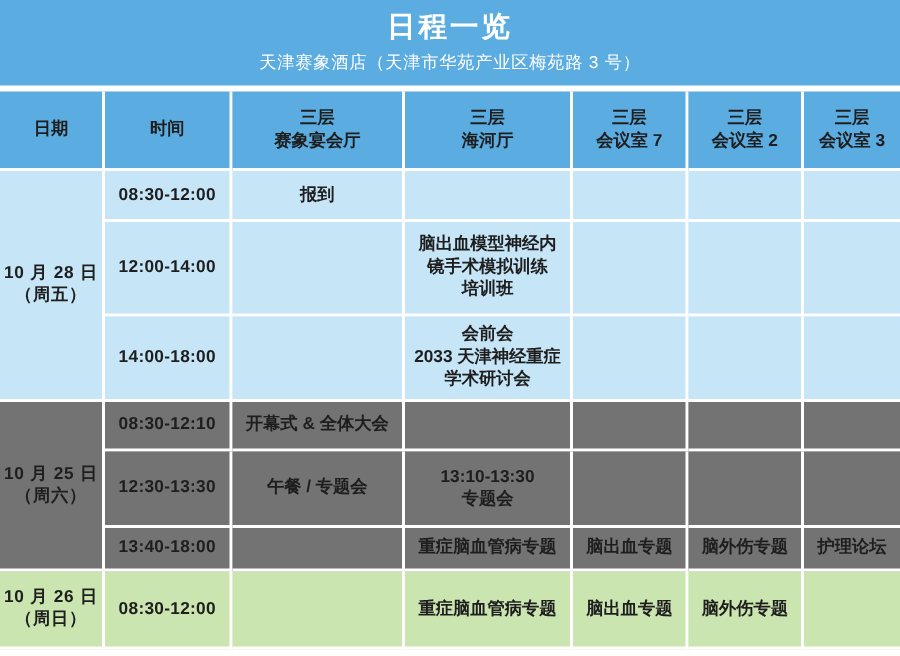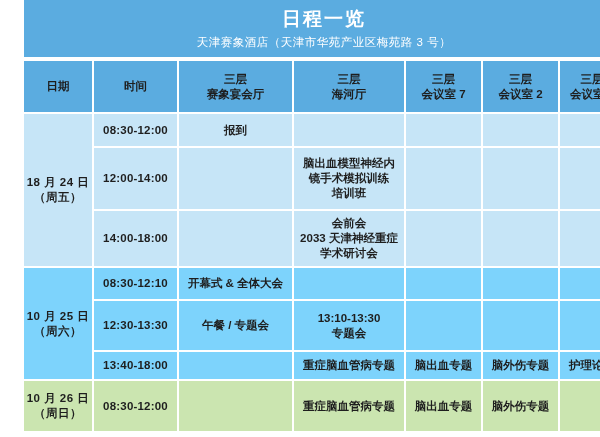--- a/index.html
+++ b/index.html
@@ -10,21 +10,20 @@
     overflow: hidden;
     background: #ffffff;
     font-family: "Liberation Sans", "DejaVu Sans", sans-serif;
   }
 
   #page {
     position: relative;
     width: 504px;
     height: 437px;
     background: #ffffff;
-    margin-left: 24px;
   }
 
   
   .title-band {
     position: absolute;
     left: 0; top: 0;
     width: 600px;
     height: 57px;
     background: #5BACE0;
     display: flex;
@@ -78,21 +77,21 @@
     height: 53px;
     font-size: 12px;
     line-height: 15px;
     font-weight: bold;
   }
   thead th .hl1 { display: block; }
   thead th .hl2 { display: block; }
 
   
   .c-blue   { background: #C6E5F7; }
-  .c-orange { background: #7dd3fc; }
+  .c-orange { background: #737373; }
   .c-green  { background: #CBE5B0; }
 
   .date-cell { font-size: 12px; line-height: 16px; letter-spacing: 0.5px; }
   .time-cell { font-size: 11.5px; letter-spacing: 0.2px; }
   .evt       { font-size: 11.5px; line-height: 15px; }
   .evt .ln { display: block; }
 </style>
 </head>
 <body>
 
@@ -130,21 +129,21 @@
           </th>
           <th style="width: 64px;">
             <span class="hl1">三层</span>
             <span class="hl2">会议室 3</span>
           </th>
         </tr>
     </thead>
     <tbody>
         <tr style="height: 34px;">
           <td class="c-blue date-cell" rowspan="3">
-            <span style="display: block;">18 月 24 日</span>
+            <span style="display: block;">10 月 28 日</span>
             <span style="display: block;">（周五）</span>
           </td>
           <td class="c-blue time-cell">08:30-12:00</td>
           <td class="c-blue evt">
             <span class="ln">报到</span>
           </td>
           <td class="c-blue evt"></td>
           <td class="c-blue evt"></td>
           <td class="c-blue evt"></td>
           <td class="c-blue evt"></td>

